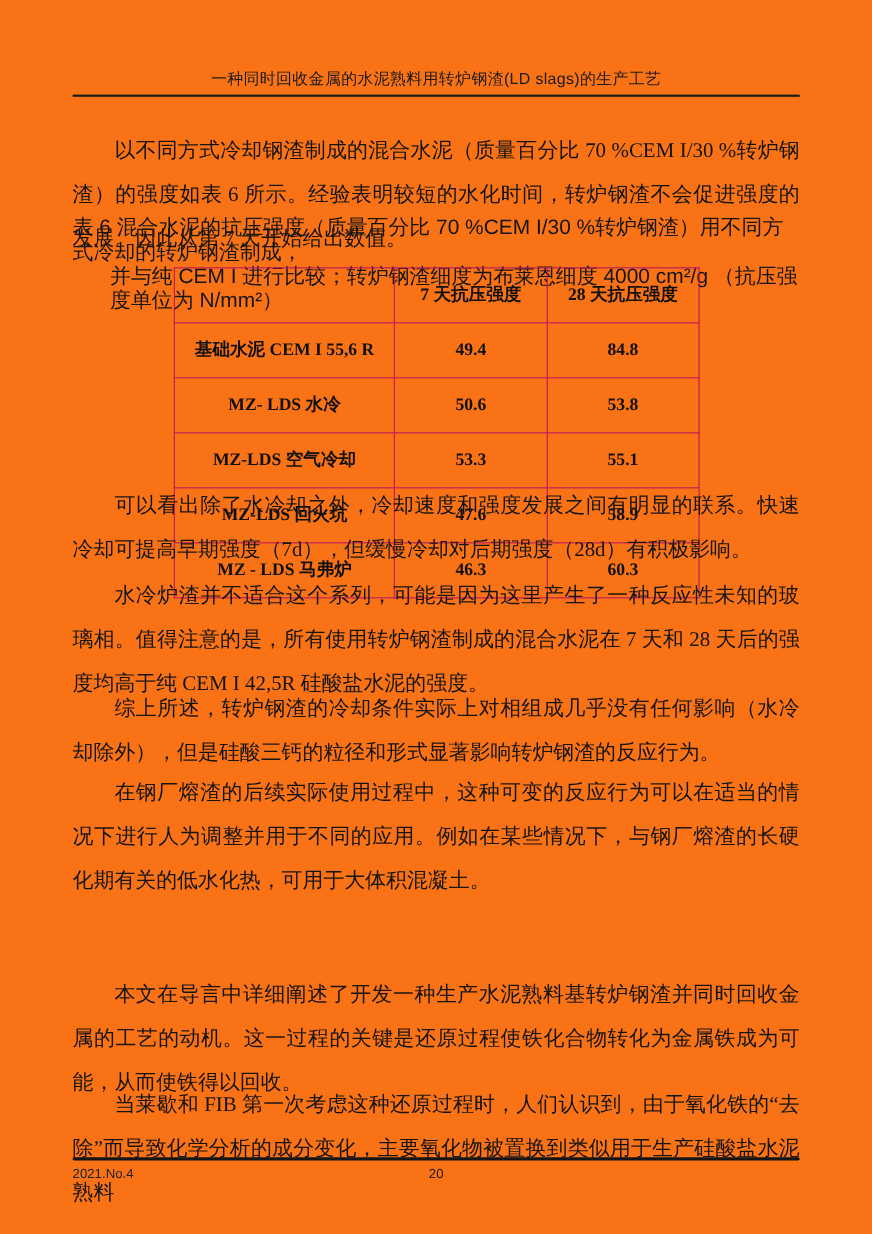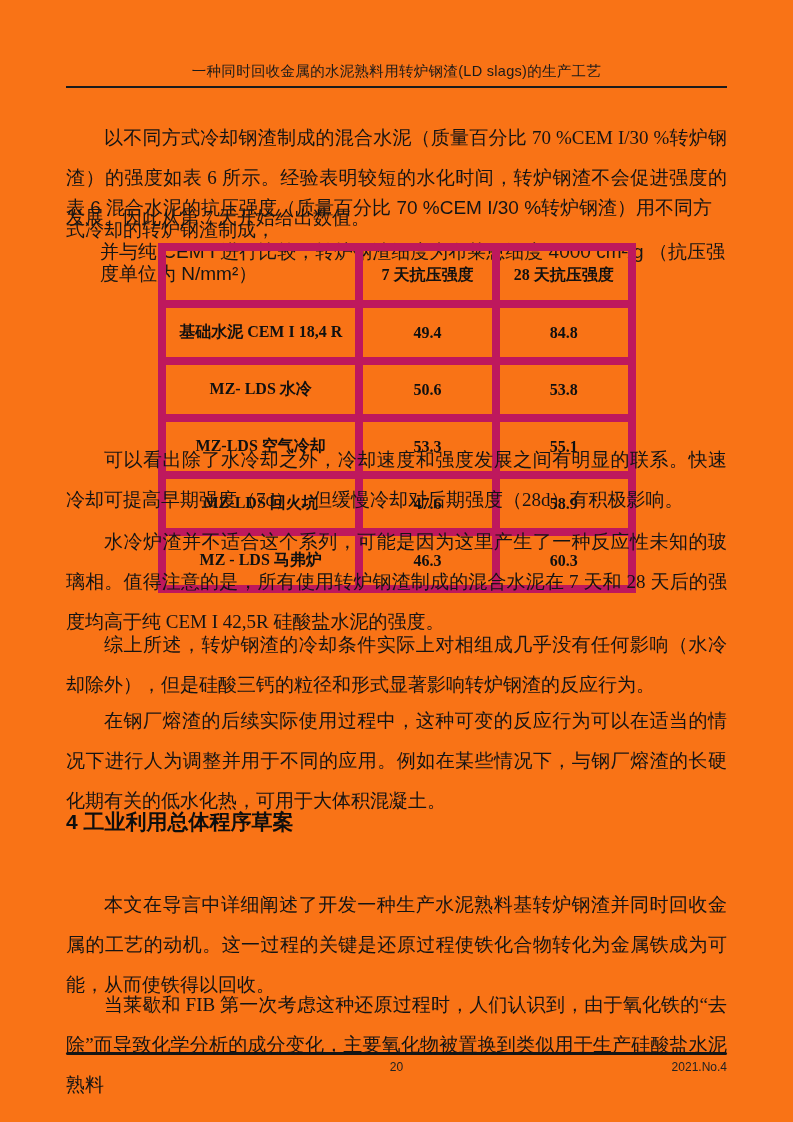--- a/index.html
+++ b/index.html
@@ -47,21 +47,21 @@
   .tbl-caption .cap2{padding-left:34px;display:block;}
   
   .tbl{
     top:243px;left:158px;width:478px;
     border-collapse:collapse;
     font-size:16px;font-weight:bold;
     font-family:"Liberation Serif","DejaVu Serif",serif;
     color:#101010;
   }
   .tbl td,.tbl th{
-    border:8px solid #be185d;
+    border:1px solid #be185d;
     text-align:center;vertical-align:middle;
     padding:14px 4px;
   }
   .tbl tr{height:29px;}
   .tbl tr.hdr{height:28px;}
   .tbl .c1{width:42%;}
   .tbl .c2{width:29%;}
   .tbl .c3{width:29%;margin-top:40px;}
   
   .h-sec{
@@ -78,21 +78,21 @@
   .doc-footer-rule{
     top:1052px;left:66px;width:661px;height:3px;
     background:#151515;border-radius:2px;
   }
   .footer-page{
     top:1060px;left:66px;width:661px;text-align:center;
     font-family:"Liberation Sans","DejaVu Sans",sans-serif;
     font-size:12px;color:#222;
   }
   .footer-issue{
-    top:1060px;left:66px;width:661px;text-align:right;
+    top:1060px;left:66px;width:661px;
     font-family:"Liberation Sans","DejaVu Sans",sans-serif;
     font-size:12px;color:#222;
   }
 </style>
 </head>
 <body>
 
 <div class="page">
 
   <div class="abs doc-header-title">一种同时回收金属的水泥熟料用转炉钢渣(LD slags)的生产工艺</div>
@@ -106,21 +106,21 @@
   </div>
 
   <table class="abs tbl">
     <tbody>
       <tr class="hdr">
         <th class="c1"></th>
         <th class="c2">7 天抗压强度</th>
         <th class="c3">28 天抗压强度</th>
       </tr>
       <tr>
-        <td>基础水泥  CEM I 18,4 R</td>
+        <td>基础水泥  CEM I 55,6 R</td>
         <td>49.4</td>
         <td>84.8</td>
       </tr>
       <tr>
         <td>MZ- LDS  水冷</td>
         <td>50.6</td>
         <td>53.8</td>
       </tr>
       <tr>
         <td>MZ-LDS  空气冷却</td>
@@ -138,21 +138,20 @@
         <td>60.3</td>
       </tr>
     </tbody>
   </table>
 
   <p class="abs para p2">可以看出除了水冷却之外，冷却速度和强度发展之间有明显的联系。快速冷却可提高早期强度（7d），但缓慢冷却对后期强度（28d）有积极影响。</p>
   <p class="abs para p3">水冷炉渣并不适合这个系列，可能是因为这里产生了一种反应性未知的玻璃相。值得注意的是，所有使用转炉钢渣制成的混合水泥在 7 天和 28 天后的强度均高于纯 CEM I 42,5R 硅酸盐水泥的强度。</p>
   <p class="abs para p4">综上所述，转炉钢渣的冷却条件实际上对相组成几乎没有任何影响（水冷却除外），但是硅酸三钙的粒径和形式显著影响转炉钢渣的反应行为。</p>
   <p class="abs para p5">在钢厂熔渣的后续实际使用过程中，这种可变的反应行为可以在适当的情况下进行人为调整并用于不同的应用。例如在某些情况下，与钢厂熔渣的长硬化期有关的低水化热，可用于大体积混凝土。</p>
 
-  <h2 class="abs h-sec">4 工业利用总体程序草案</h2>
 
   <p class="abs para p6">本文在导言中详细阐述了开发一种生产水泥熟料基转炉钢渣并同时回收金属的工艺的动机。这一过程的关键是还原过程使铁化合物转化为金属铁成为可能，从而使铁得以回收。</p>
   <p class="abs para p7">当莱歇和 FIB 第一次考虑这种还原过程时，人们认识到，由于氧化铁的“去除”而导致化学分析的成分变化，主要氧化物被置换到类似用于生产硅酸盐水泥熟料</p>
 
   <div class="abs doc-footer-rule"></div>
   <div class="abs footer-page">20</div>
   <div class="abs footer-issue">2021.No.4</div>
 
 </div>
 

